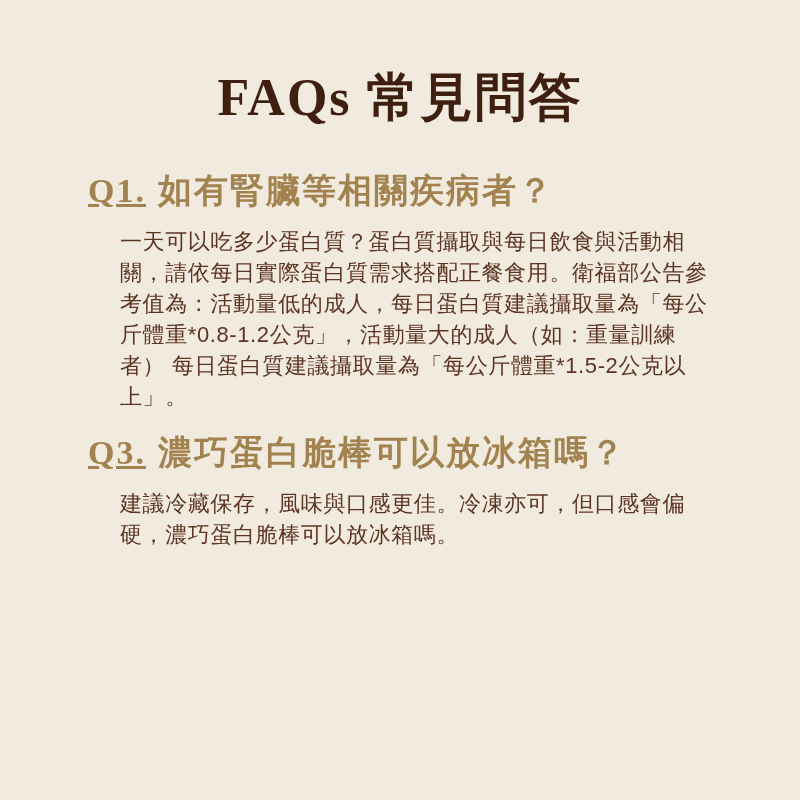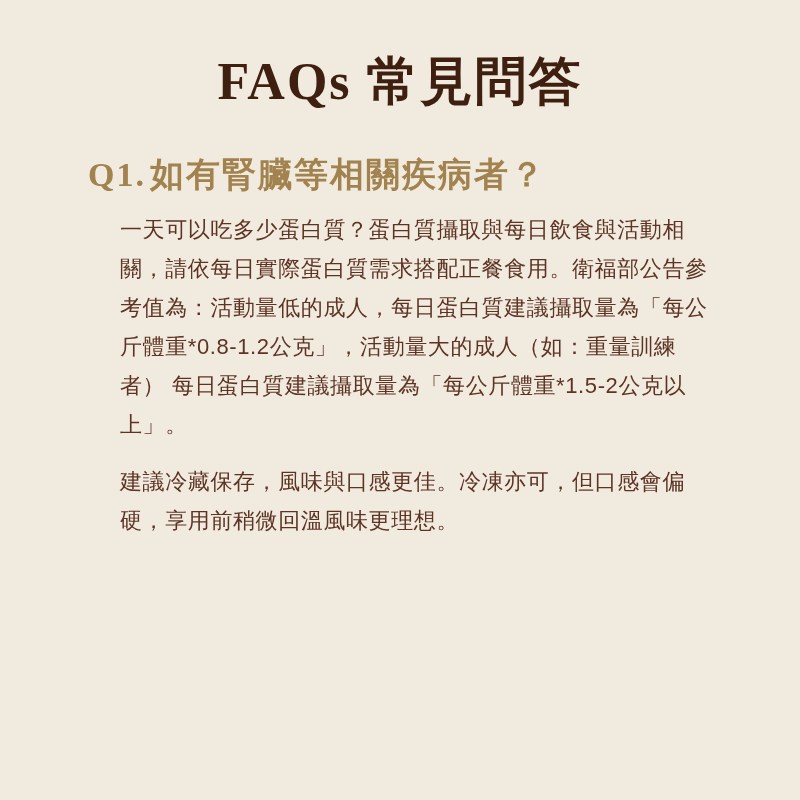--- a/index.html
+++ b/index.html
@@ -7,21 +7,21 @@
     padding: 0;
     width: 800px;
     height: 800px;
     overflow: hidden;
     background: var(--background, #f0ebde);
   }
   .page {
     box-sizing: border-box;
     width: 800px;
     height: 700px;
-    padding-top: 48px;
+    padding-top: 64px;
   }
   .title {
     margin: 0 0 36px 0;
     text-align: center;
     font-family: "Liberation Serif", "DejaVu Serif", serif;
     font-weight: 700;
     font-size: 52px;
     line-height: 68px;
     letter-spacing: 2px;
     color: var(--title, #3e1f10);
@@ -36,28 +36,29 @@
   .question {
     margin: 0;
     font-family: "Liberation Serif", "DejaVu Serif", serif;
     font-weight: 700;
     font-size: 34px;
     line-height: 46px;
     letter-spacing: 2px;
     color: var(--question, #a2824f);
   }
   .qnum {
-    margin-right: 4px;
+    margin-right: 12px;
+    text-decoration: underline;
   }
   .answer {
     margin: 12px 0 0 32px;
     max-width: 640px;
     font-family: "Liberation Sans", "DejaVu Sans", sans-serif;
     font-size: 22px;
-    line-height: 39px;
+    line-height: 31px;
     letter-spacing: 0.6px;
     color: var(--answer, #5d3324);
     white-space: pre-line;
     text-align: left;
   }
 </style>
 </head>
 <body>
 
 <div class="page">
@@ -71,17 +72,20 @@
     <p class="answer">一天可以吃多少蛋白質？蛋白質攝取與每日飲食與活動相
 關，請依每日實際蛋白質需求搭配正餐食用。衛福部公告參
 考值為：活動量低的成人，每日蛋白質建議攝取量為「每公
 斤體重*0.8-1.2公克」，活動量大的成人（如：重量訓練
 者） 每日蛋白質建議攝取量為「每公斤體重*1.5-2公克以
 上」。</p>
   </section>
 
 
   <section class="faq">
+    <h2 class="question">
+      <span class="qnum">Q3.</span><span>濃巧蛋白脆棒可以放冰箱嗎？</span>
+    </h2>
     <p class="answer">建議冷藏保存，風味與口感更佳。冷凍亦可，但口感會偏
-硬，享用前稍微回溫風味更理想。</p>
+硬，濃巧蛋白脆棒可以放冰箱嗎。</p>
   </section>
 
 </div>
 
 </body></html>

